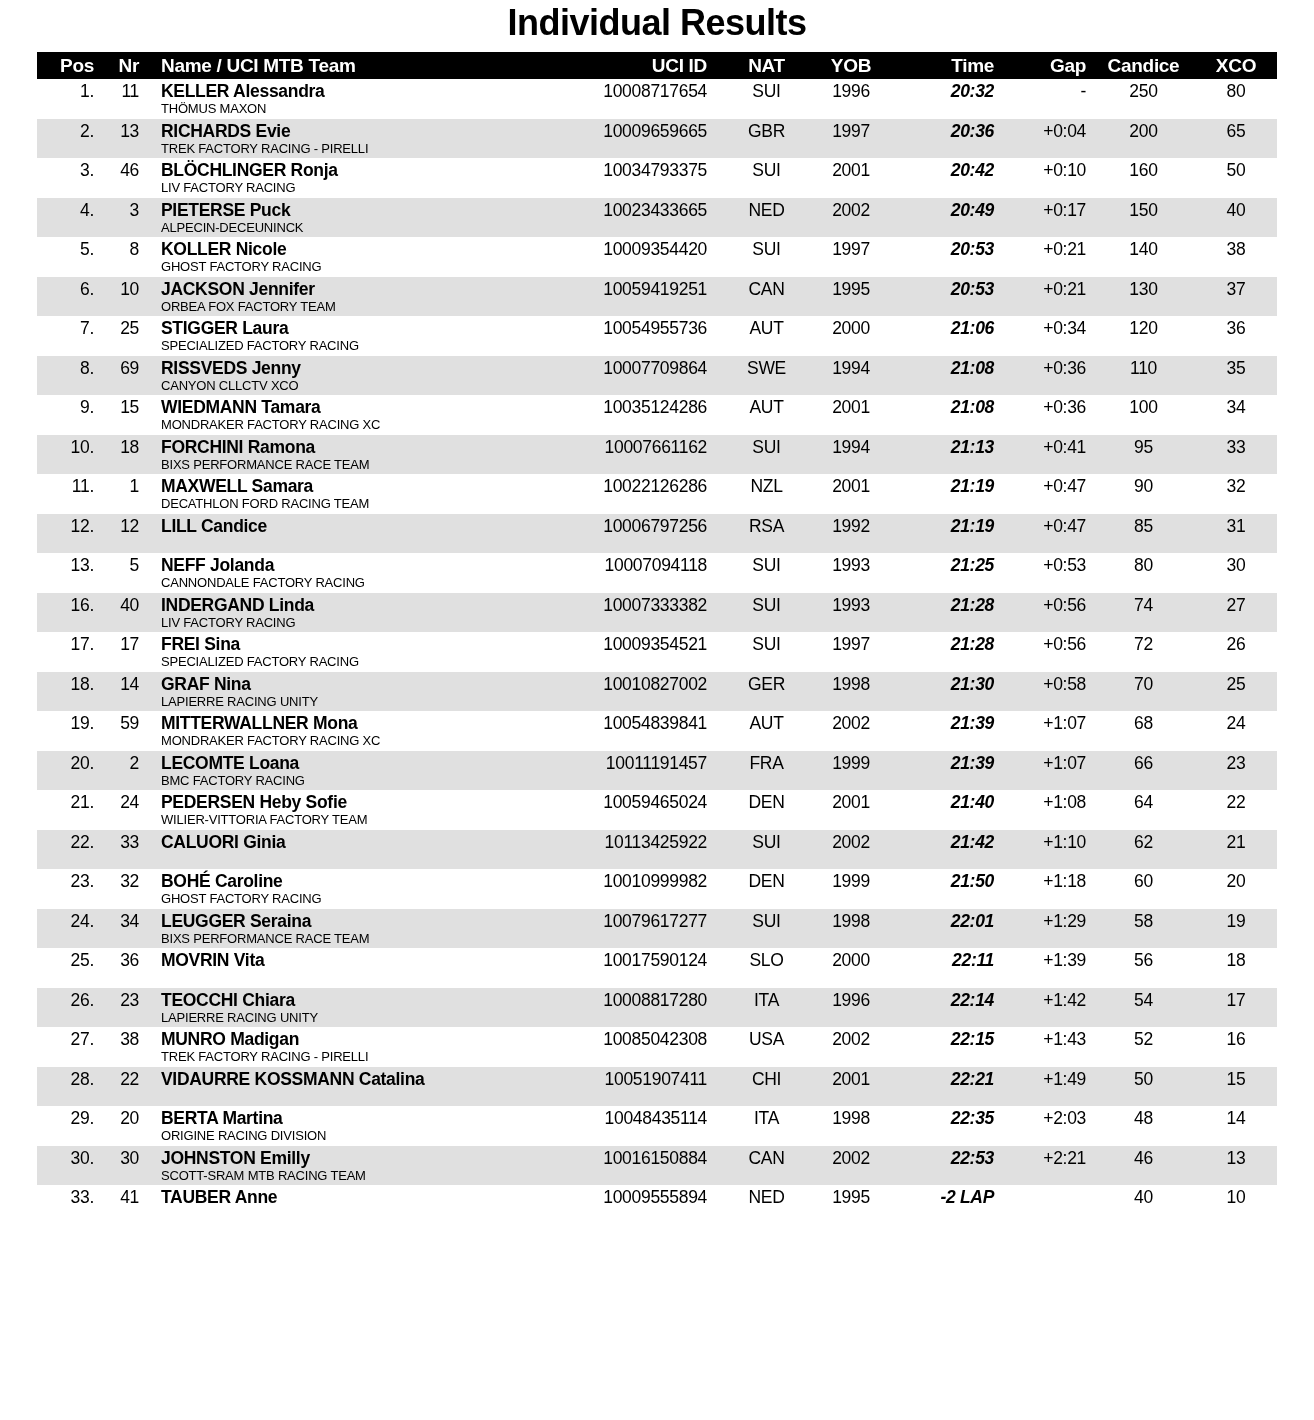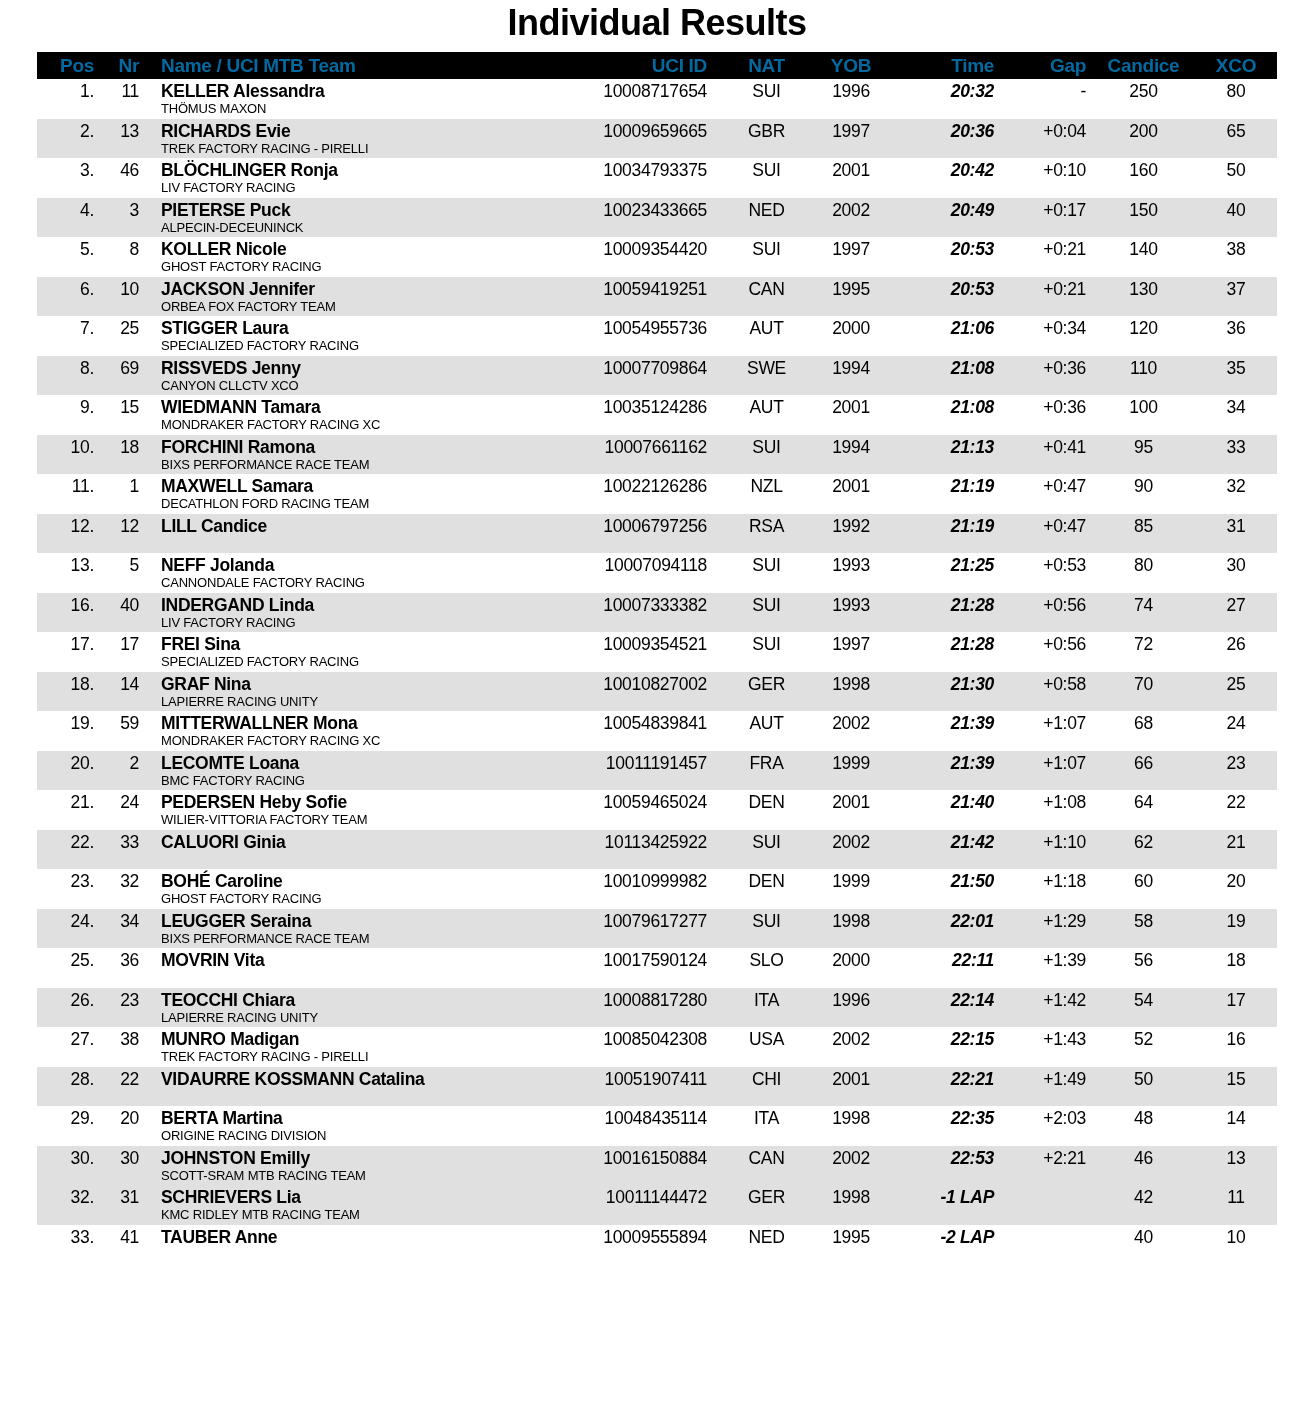--- a/index.html
+++ b/index.html
@@ -17,21 +17,21 @@
     font-size: 36px; font-weight: bold;
     letter-spacing: -0.5px;
   }
   table.results {
     position: absolute; top: 52px; left: 37px;
     width: 1240px;
     border-collapse: collapse;
     table-layout: fixed;
   }
   thead th {
-    background: #000; color: #0369a1;
+    background: #000; color: #ffffff;
     font-size: 19px; font-weight: bold;
     height: 27px; line-height: 27px;
     padding: 0; white-space: nowrap;
     letter-spacing: -0.3px;
   }
   tbody tr { height: 39.5px; background: #fff; }
   tbody tr.alt { background: #e0e0e0; }
   tbody td {
     vertical-align: top;
     padding: 2px 0 0 0;
@@ -495,35 +495,20 @@
       <div class="team-name">SCOTT-SRAM MTB RACING TEAM</div>
     </td>
     <td class="col-right">10016150884</td>
     <td class="col-center">CAN</td>
     <td class="col-center">2002</td>
     <td class="col-right time-cell">22:53</td>
     <td class="col-right">+2:21</td>
     <td class="col-center">46</td>
     <td class="col-center">13</td>
   </tr>
-        <tr class="result-row alt">
-    <td class="col-right">32.</td>
-    <td class="col-right">31</td>
-    <td class="col-left">
-      <div class="rider-name">SCHRIEVERS Lia</div>
-      <div class="team-name">KMC RIDLEY MTB RACING TEAM</div>
-    </td>
-    <td class="col-right">10011144472</td>
-    <td class="col-center">GER</td>
-    <td class="col-center">1998</td>
-    <td class="col-right time-cell">-1 LAP</td>
-    <td class="col-right"></td>
-    <td class="col-center">42</td>
-    <td class="col-center">11</td>
-  </tr>
         <tr class="result-row">
     <td class="col-right">33.</td>
     <td class="col-right">41</td>
     <td class="col-left">
       <div class="rider-name">TAUBER Anne</div>
       <div class="team-name"></div>
     </td>
     <td class="col-right">10009555894</td>
     <td class="col-center">NED</td>
     <td class="col-center">1995</td>

